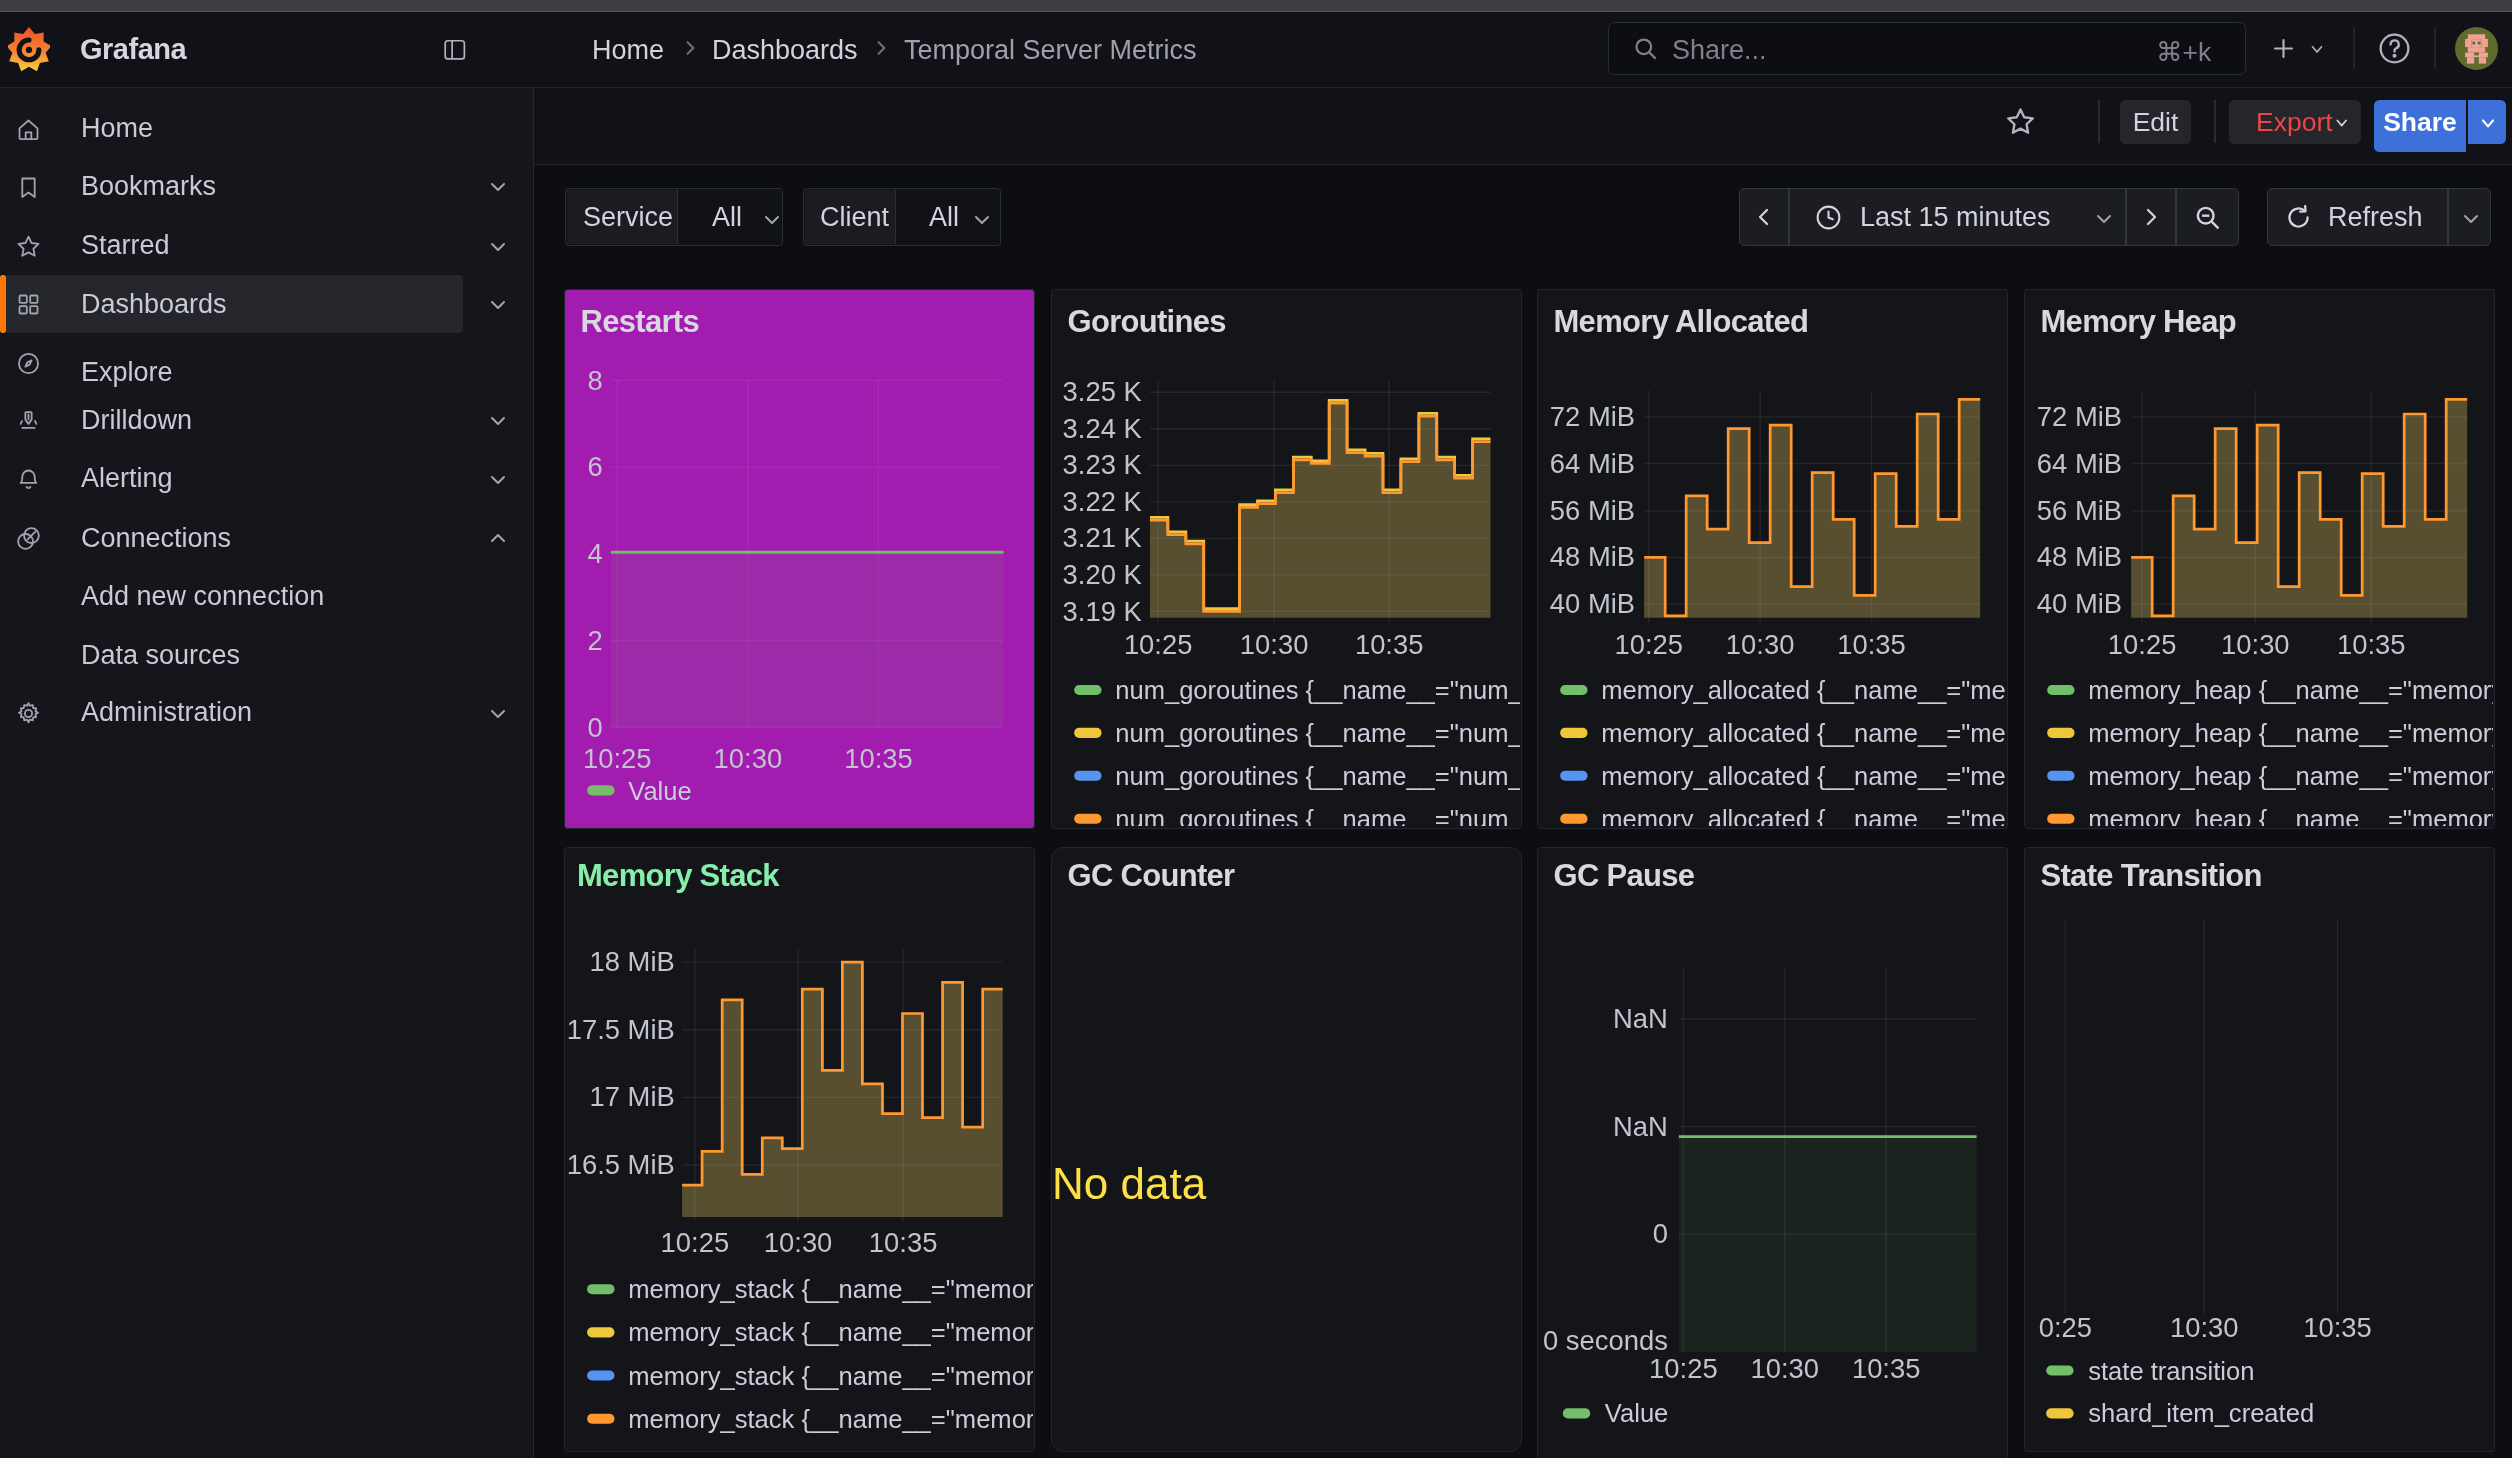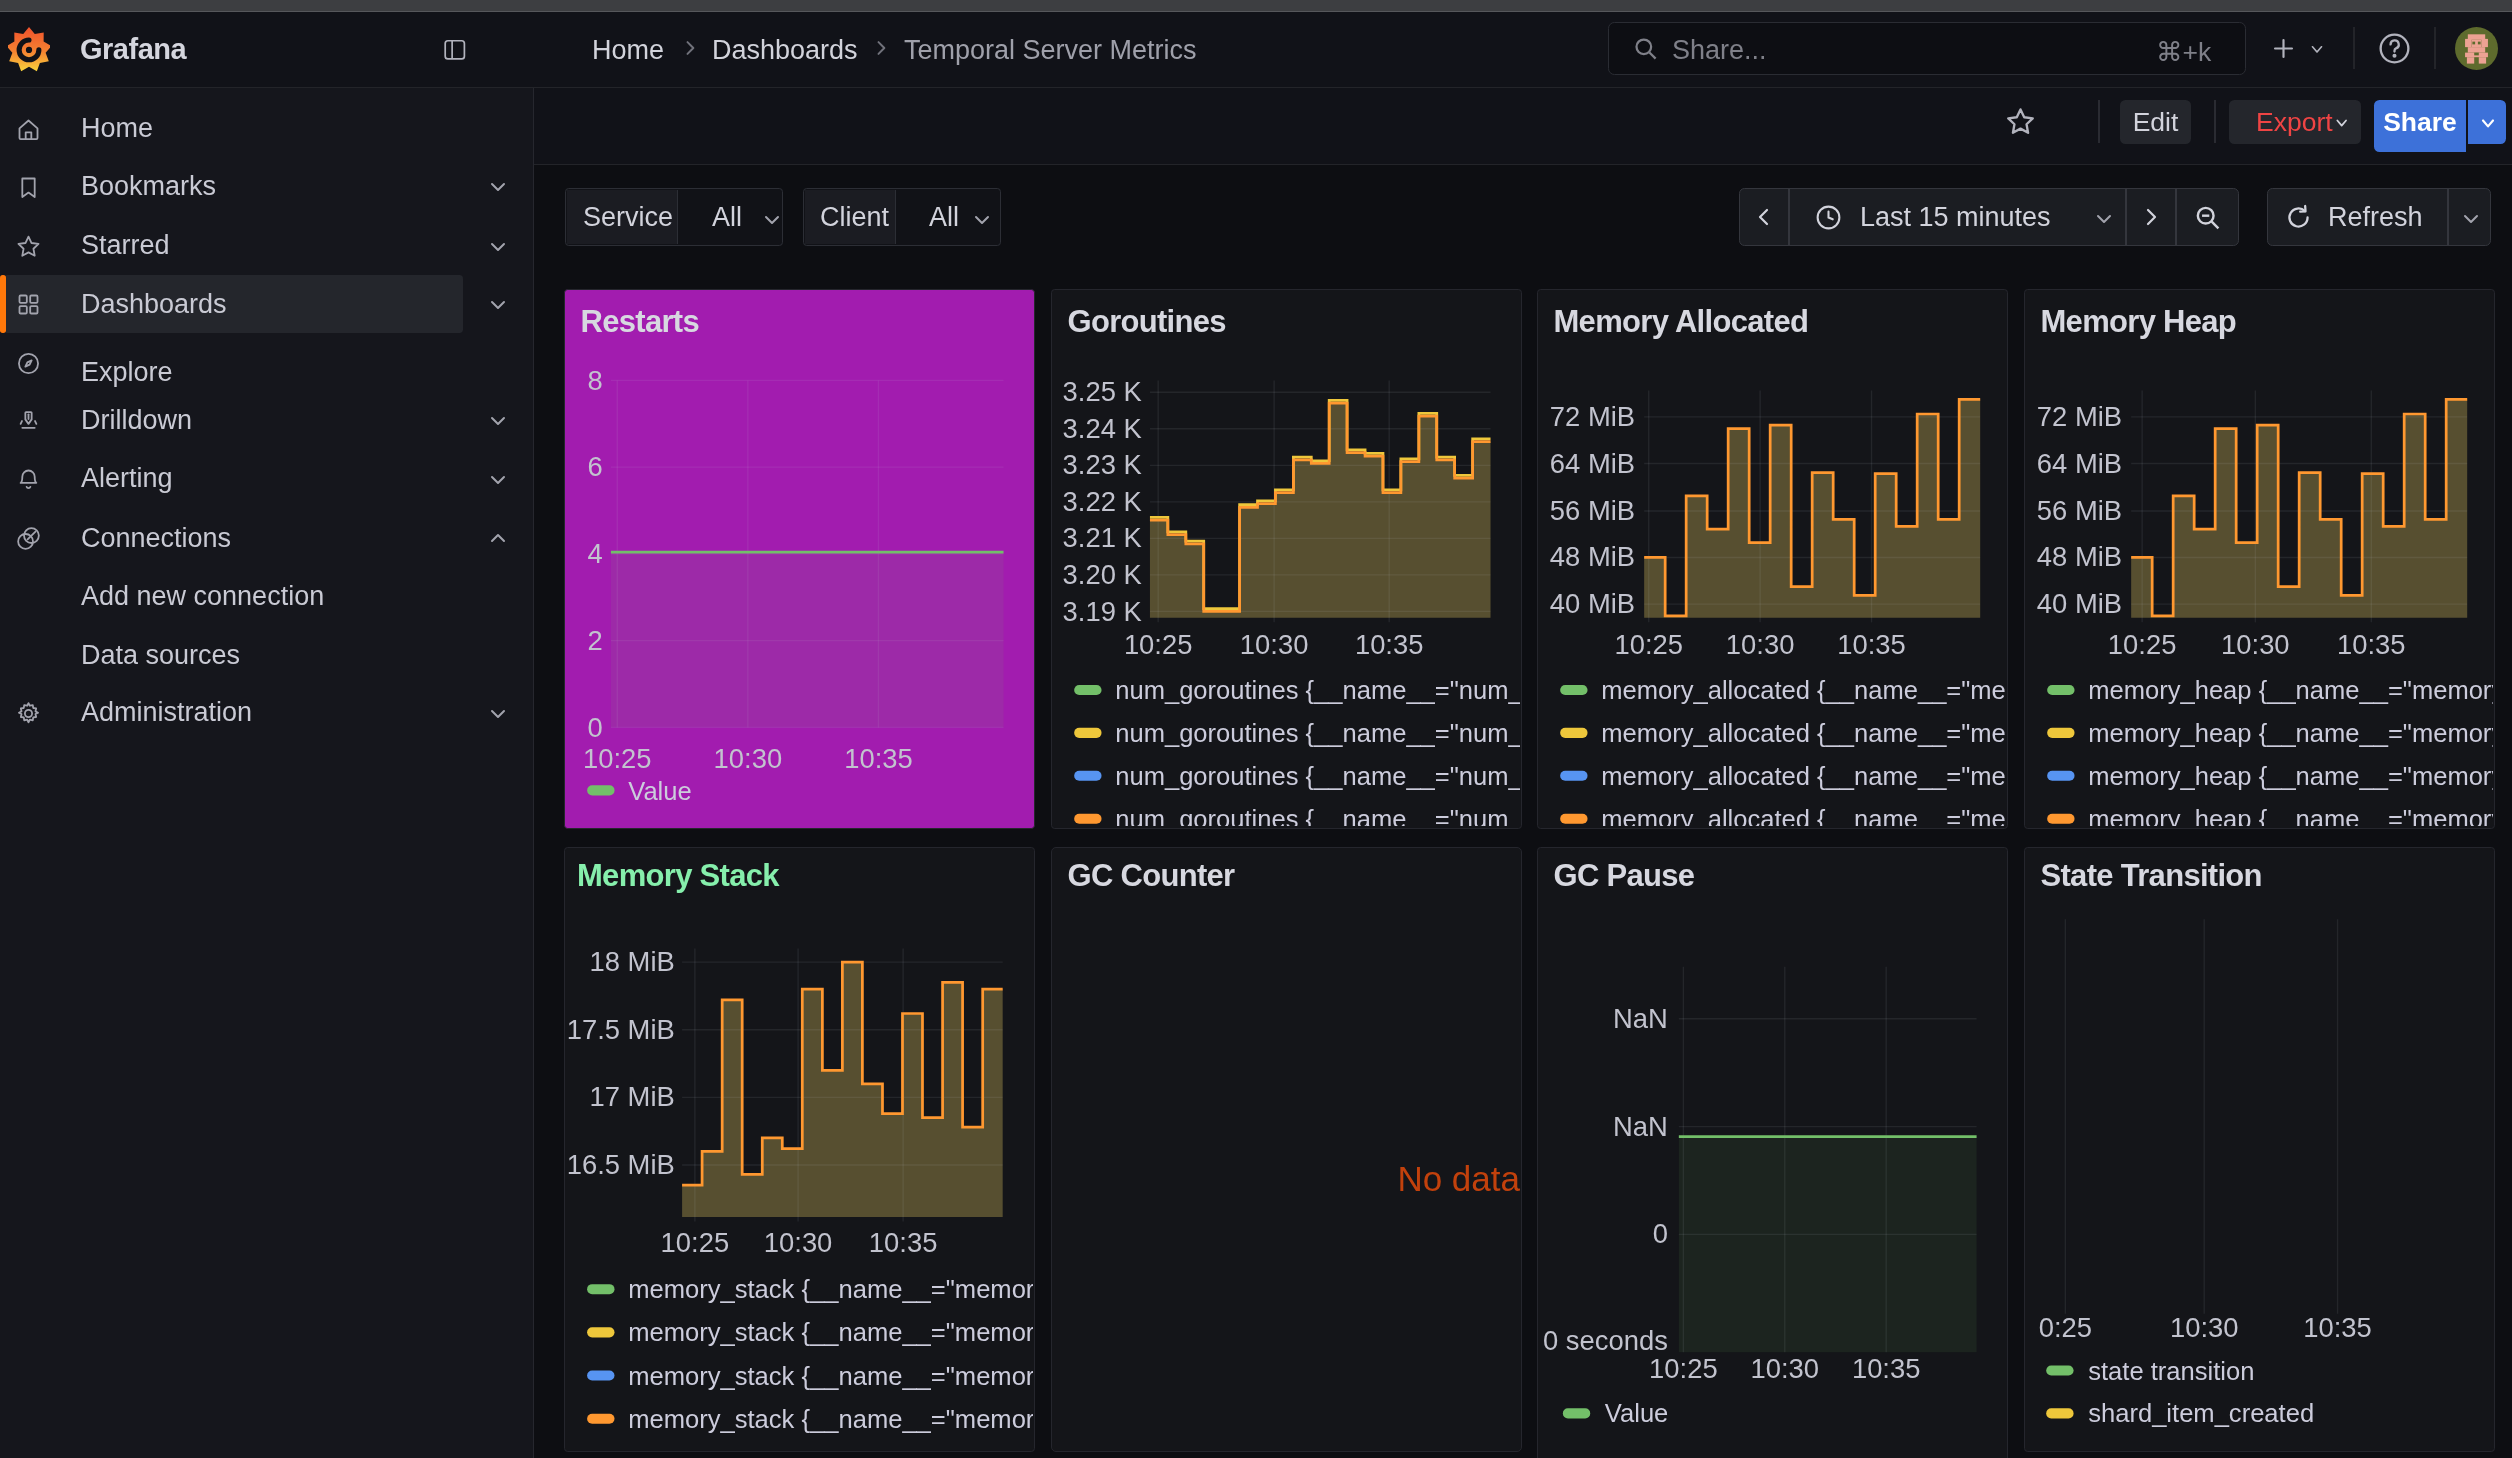--- a/index.html
+++ b/index.html
@@ -356,23 +356,23 @@
       <rect x="24" y="477.5" width="30" height="11" rx="5.5" fill="#73bf69"></rect>
       <text x="69" y="493.0" text-anchor="start" font-size="28" fill="#ccccdc" font-weight="normal">memory_stack {__name__="memory_s</text>
       <rect x="24" y="524.8" width="30" height="11" rx="5.5" fill="#eec73b"></rect>
       <text x="69" y="540.3" text-anchor="start" font-size="28" fill="#ccccdc" font-weight="normal">memory_stack {__name__="memory_s</text>
       <rect x="24" y="572.1" width="30" height="11" rx="5.5" fill="#5794f2"></rect>
       <text x="69" y="587.6" text-anchor="start" font-size="28" fill="#ccccdc" font-weight="normal">memory_stack {__name__="memory_s</text>
       <rect x="24" y="619.4" width="30" height="11" rx="5.5" fill="#ff9830"></rect>
       <text x="69" y="634.9" text-anchor="start" font-size="28" fill="#ccccdc" font-weight="normal">memory_stack {__name__="memory_s</text>
     </svg>
   </div>
-<div class="abs" style="left:1051px;top:847px;width:471px;height:605px;background:#141519;border:1.8px solid #25262d;border-radius:5px;overflow:hidden">
+<div class="abs" style="left:1051px;top:847px;width:471px;height:605px;background:#141519;border:1.8px solid #25262d;border-radius:12px;overflow:hidden">
     <div class="abs" style="left:15.5px;top:10px;font-size:31px;font-weight:bold;letter-spacing:-0.7px;color:#d7d8e0">GC Counter</div>
-    <div class="abs" style="left:0;top:311px;width:468px;text-align:right;font-size:35px;color:#c2410c">No data</div>
+    <div class="abs" style="left:0;top:311px;width:468px;text-align:left;font-size:44px;color:#fde047">No data</div>
   </div>
 <div class="abs" style="left:1537px;top:847px;width:471px;height:690px;background:#141519;border:1.8px solid #25262d;border-radius:3.7px;overflow:hidden">
     <div class="abs" style="left:15.5px;top:10px;font-size:31px;font-weight:bold;letter-spacing:-0.7px;color:#d7d8e0">GC Pause</div>
     <svg width="468" height="601" style="position:absolute;left:0;top:0" viewBox="0 0 512 658">
       <rect x="154" y="317" width="326" height="235" fill="rgba(115,191,105,0.09)"></rect>
       <line x1="154" y1="187" x2="480" y2="187" stroke="rgba(204,210,224,0.09)" stroke-width="1.5"></line>
       <text x="142" y="197" text-anchor="end" font-size="30" fill="#c2c3ce" font-weight="normal">NaN</text>
       <line x1="154" y1="305" x2="480" y2="305" stroke="rgba(204,210,224,0.09)" stroke-width="1.5"></line>
       <text x="142" y="315" text-anchor="end" font-size="30" fill="#c2c3ce" font-weight="normal">NaN</text>
       <line x1="154" y1="423" x2="480" y2="423" stroke="rgba(204,210,224,0.09)" stroke-width="1.5"></line>

